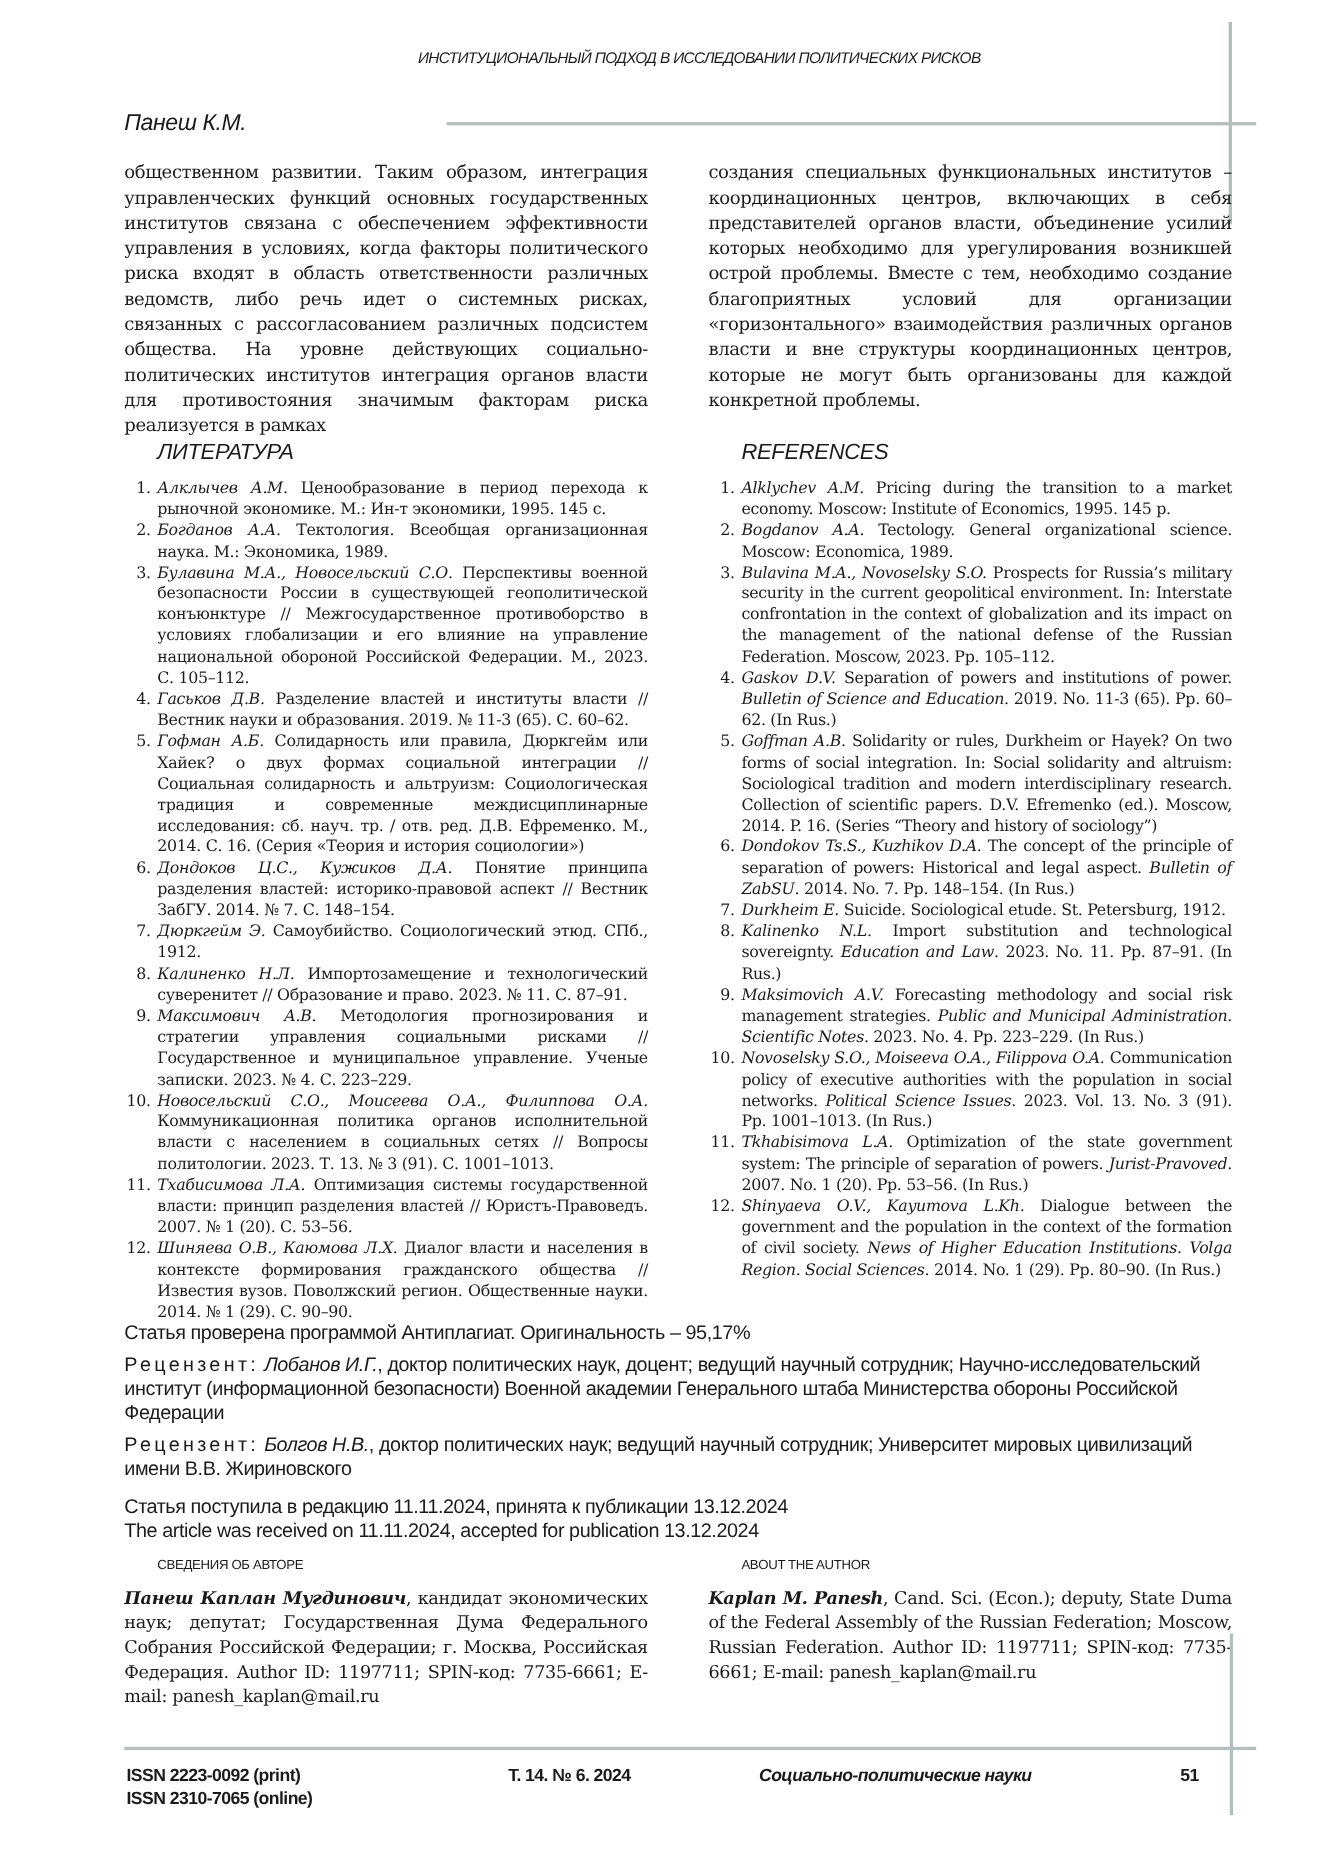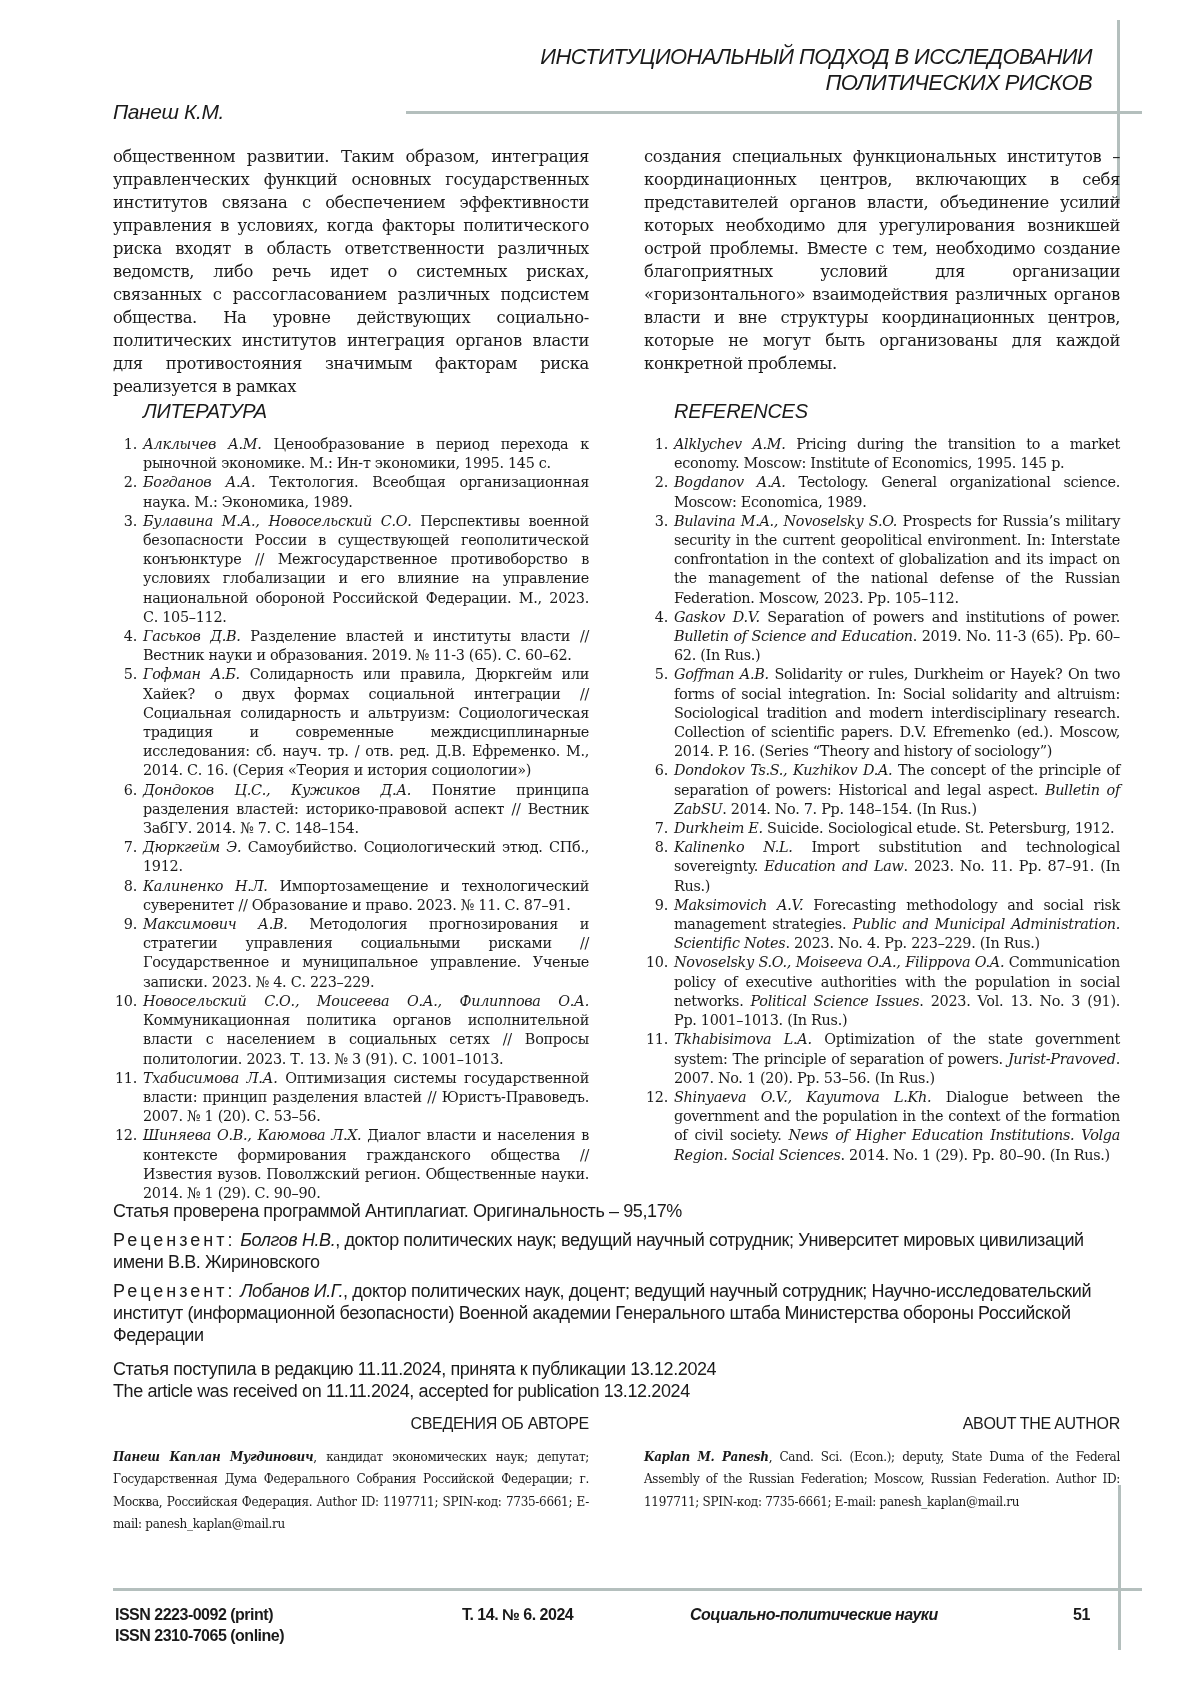--- a/index.html
+++ b/index.html
@@ -1,21 +1,21 @@
 <!DOCTYPE html>
 <html><head>
 <meta charset="utf-8">
 <style>
   html, body { margin:0; padding:0; background:#ffffff; }
   body { width:1200px; height:1697px; position:relative; overflow:hidden; color:#1a1a1a; }
   .sans { font-family:"Liberation Sans","DejaVu Sans",sans-serif; }
   .serif { font-family:"DejaVu Serif","Liberation Serif",serif; }
 
-  .running-title { position:absolute; left:380px; top:44px; width:712px; text-align:right;
-    font-size:22px; font-style:italic; letter-spacing:-0.6px; }
+  .running-title { position:absolute; left:380px; top:44px; width:712px; text-align:left;
+    font-size:14px; font-style:italic; letter-spacing:-0.6px; }
   .running-author { position:absolute; left:113px; top:100px; font-size:21px; font-style:italic; letter-spacing:-0.4px; }
   .rule-top { position:absolute; left:406px; top:111px; width:736px; height:3px; background:#b4bfbd; }
   .vline-top { position:absolute; left:1117px; top:20px; width:3px; height:184px; background:#b4bfbd; }
   .vline-bottom { position:absolute; left:1118px; top:1485px; width:3px; height:165px; background:#b4bfbd; }
   .rule-bottom { position:absolute; left:113px; top:1588px; width:1029px; height:3px; background:#b4bfbd; }
 
   .col { position:absolute; width:476px; }
   .col-left { left:113px; }
   .col-right { left:644px; }
 
@@ -27,22 +27,22 @@
   .refs { top:400px; }
   .ref-list { list-style:none; margin:0; padding:0; }
   .ref-item { position:relative; padding-left:30px; font-size:14.4px; line-height:19.2px; text-align:justify; letter-spacing:-0.3px; margin:0; }
   .ref-num { position:absolute; left:0; width:24px; text-align:right; }
   .ref-item i { font-style:italic; }
 
   .meta { position:absolute; left:113px; width:990px; font-size:18px; line-height:22px; letter-spacing:-0.4px; }
   .meta p { margin:0; }
   .spaced { letter-spacing:3px; }
 
-  .author-head { font-size:16px; letter-spacing:-0.3px; margin:0 0 13px 30px;text-align:right; }
-  .author-text { font-size:12px; line-height:22.3px; text-align:justify; letter-spacing:-0.3px; margin:0; }
+  .author-head { font-size:12px; letter-spacing:-0.3px; margin:0 0 13px 30px; }
+  .author-text { font-size:16px; line-height:22.3px; text-align:justify; letter-spacing:-0.3px; margin:0; }
   .author-text b { font-style:italic; }
 
   .footer { position:absolute; top:1604px; font-size:16px; letter-spacing:-0.5px; line-height:21px;font-weight:bold; }
 </style>
 </head>
 <body>
 
 <div class="running-title sans">ИНСТИТУЦИОНАЛЬНЫЙ ПОДХОД В ИССЛЕДОВАНИИ ПОЛИТИЧЕСКИХ РИСКОВ</div>
 <div class="running-author sans">Панеш К.М.</div>
 <div class="rule-top"></div>
@@ -86,22 +86,22 @@
     <li class="ref-item"><span class="ref-num">8.</span><i>Kalinenko N.L.</i><span> Import substitution and technological sovereignty. </span><i>Education and Law</i><span>. 2023. No. 11. Pp. 87–91. (In Rus.)</span></li>
     <li class="ref-item"><span class="ref-num">9.</span><i>Maksimovich A.V.</i><span> Forecasting methodology and social risk management strategies. </span><i>Public and Municipal Administration. Scientific Notes</i><span>. 2023. No. 4. Pp. 223–229. (In Rus.)</span></li>
     <li class="ref-item"><span class="ref-num">10.</span><i>Novoselsky S.O., Moiseeva O.A., Filippova O.A.</i><span> Communication policy of executive authorities with the population in social networks. </span><i>Political Science Issues</i><span>. 2023. Vol. 13. No. 3 (91). Pp. 1001–1013. (In Rus.)</span></li>
     <li class="ref-item"><span class="ref-num">11.</span><i>Tkhabisimova L.A.</i><span> Optimization of the state government system: The principle of separation of powers. </span><i>Jurist-Pravoved</i><span>. 2007. No. 1 (20). Pp. 53–56. (In Rus.)</span></li>
     <li class="ref-item"><span class="ref-num">12.</span><i>Shinyaeva O.V., Kayumova L.Kh.</i><span> Dialogue between the government and the population in the context of the formation of civil society. </span><i>News of Higher Education Institutions. Volga Region. Social Sciences</i><span>. 2014. No. 1 (29). Pp. 80–90. (In Rus.)</span></li>
   </ol>
 </div>
 
 <div class="meta sans" style="top:1200px;">
   <p>Статья проверена программой Антиплагиат. Оригинальность – 95,17%</p>
+  <p style="margin-top:7px;"><span class="spaced">Рецензент:</span> <i>Лобанов И.Г.</i><span>, доктор политических наук, доцент; ведущий научный сотрудник; Научно-исследовательский институт (информационной безопасности) Военной академии Генерального штаба Министерства обороны Российской Федерации</span></p>
   <p style="margin-top:7px;"><span class="spaced">Рецензент:</span> <i>Болгов Н.В.</i><span>, доктор политических наук; ведущий научный сотрудник; Университет мировых цивилизаций имени В.В. Жириновского</span></p>
-  <p style="margin-top:7px;"><span class="spaced">Рецензент:</span> <i>Лобанов И.Г.</i><span>, доктор политических наук, доцент; ведущий научный сотрудник; Научно-исследовательский институт (информационной безопасности) Военной академии Генерального штаба Министерства обороны Российской Федерации</span></p>
   <p style="margin-top:12px;">Статья поступила в редакцию 11.11.2024, принята к публикации 13.12.2024</p>
   <p>The article was received on 11.11.2024, accepted for publication 13.12.2024</p>
 </div>
 
 <div class="col col-left" style="top:1415px;">
   <div class="author-head sans">СВЕДЕНИЯ ОБ АВТОРЕ</div>
   <p class="author-text serif"><b>Панеш Каплан Мугдинович</b><span>, кандидат экономических наук; депутат; Государственная Дума Федерального Собрания Российской Федерации; г. Москва, Российская Федерация. Author ID: 1197711; SPIN-код: 7735-6661; E-mail: panesh_kaplan@mail.ru</span></p>
 </div>
 <div class="col col-right" style="top:1415px;">
   <div class="author-head sans">ABOUT THE AUTHOR</div>

